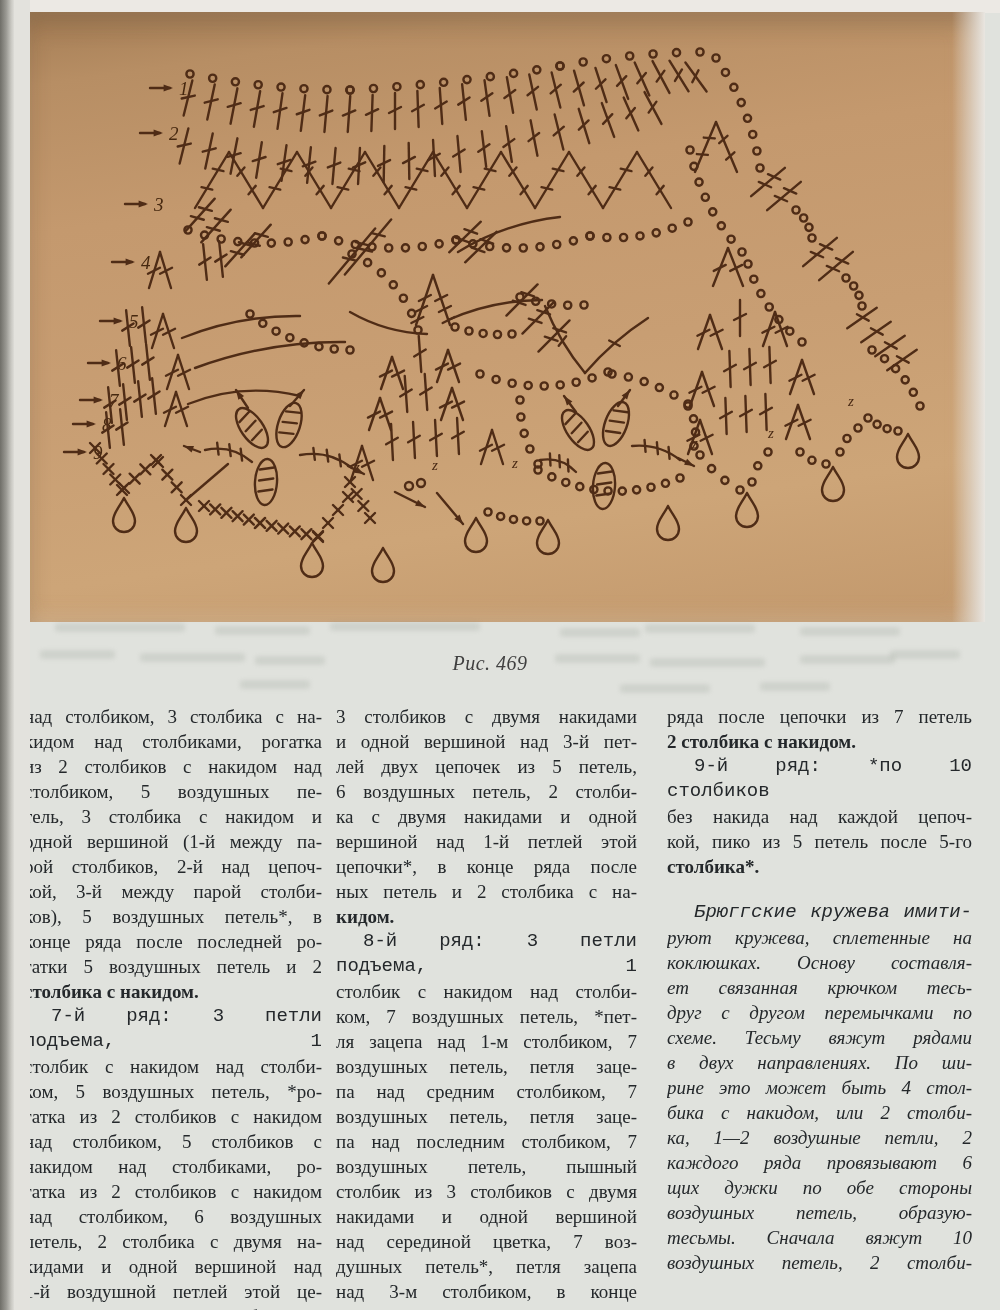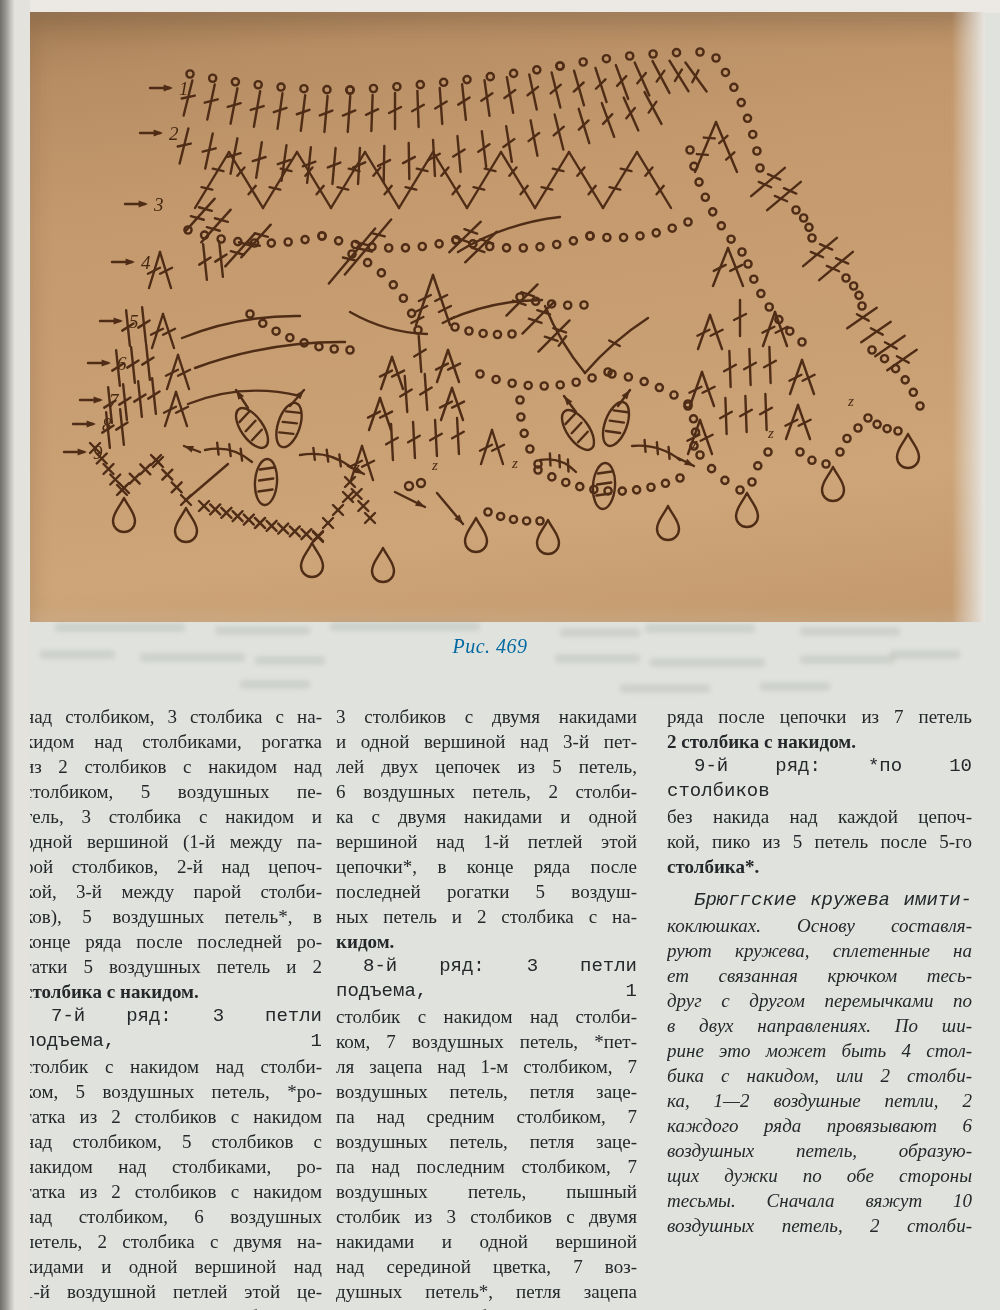--- a/index.html
+++ b/index.html
@@ -14,34 +14,34 @@
   
   .figure{position:absolute;left:25px;top:12px;width:960px;height:610px;
           background:linear-gradient(172deg,#a47d55 0%,#b78e64 10%,#c4996e 30%,#c89e73 55%,#cda578 78%,#c2986c 100%);
           box-shadow:inset 0 10px 24px rgba(70,45,20,.32), inset 0 -6px 16px rgba(255,236,205,.15), inset -14px 0 26px rgba(235,225,205,.25);
           }
   .figure-right-fade{position:absolute;left:952px;top:12px;width:33px;height:610px;background:linear-gradient(90deg,rgba(233,230,224,0),#e9e6e1);}
   svg.chart{position:absolute;left:0;top:0;width:1000px;height:632px;z-index:3;}
   .zch{font:italic 15px "Liberation Serif",serif;fill:#4a2a14;stroke:none;}
   .rownum{font:italic 19px "Liberation Serif",serif;fill:#46280f;stroke:none;}
   
-  .caption{position:absolute;left:0;top:635px;width:980px;text-align:center;
-           font:italic 20px "Liberation Serif",serif;color:#0369a1;letter-spacing:.5px;z-index:2;}
+  .caption{position:absolute;left:0;top:652px;width:980px;text-align:center;
+           font:italic 20px "Liberation Serif",serif;color:#404040;letter-spacing:.5px;z-index:2;}
   .ghost{position:absolute;height:9px;border-radius:4px;background:rgba(118,132,120,.16);filter:blur(2px);}
   
   .col{position:absolute;top:704px;height:606px;overflow:hidden;color:#24282b;
        font-size:19px;line-height:25px;z-index:2;}
   .c1{left:24px;width:298px;}
   .c2{left:336px;width:301px;}
   .c3{left:667px;width:305px;}
   .line{text-align:justify;text-align-last:justify;white-space:normal;}
   .line.e{text-align-last:left;font-weight:bold;}
   .line.i{text-indent:27px;font-family:Liberation Mono, monospace;}
   .line.it{font-style:italic;}
-  .line.g{margin-top:9px;}
+  .line.g{margin-top:21px;}
 </style>
 </head>
 <body>
 
 <div class="topstrip"></div>
 <div class="figure"></div>
 <div class="figure-right-fade"></div>
 
 <svg class="chart" viewBox="0 0 1000 632">
   <g stroke="#4f2c16" stroke-width="2.4" fill="none" stroke-linecap="round">
@@ -1003,21 +1003,20 @@
     <div class="line">почки, 2 пышных столбика из</div>
   </div>
 <div class="col c2">
     <div class="line">3 столбиков с двумя накидами</div>
     <div class="line">и одной вершиной над 3-й пет-</div>
     <div class="line">лей двух цепочек из 5 петель,</div>
     <div class="line">6 воздушных петель, 2 столби-</div>
     <div class="line">ка с двумя накидами и одной</div>
     <div class="line">вершиной над 1-й петлей этой</div>
     <div class="line">цепочки*, в конце ряда после</div>
-    <div class="line">последней рогатки 5 воздуш-</div>
     <div class="line">ных петель и 2 столбика с на-</div>
     <div class="line e">кидом.</div>
     <div class="line i">8-й ряд: 3 петли подъема, 1</div>
     <div class="line">столбик с накидом над столби-</div>
     <div class="line">ком, 7 воздушных петель, *пет-</div>
     <div class="line">ля зацепа над 1-м столбиком, 7</div>
     <div class="line">воздушных петель, петля заце-</div>
     <div class="line">па над средним столбиком, 7</div>
     <div class="line">воздушных петель, петля заце-</div>
     <div class="line">па над последним столбиком, 7</div>
@@ -1029,26 +1028,27 @@
     <div class="line">над 3-м столбиком, в конце</div>
   </div>
 <div class="col c3">
     <div class="line">ряда после цепочки из 7 петель</div>
     <div class="line e">2 столбика с накидом.</div>
     <div class="line i">9-й ряд: *по 10 столбиков</div>
     <div class="line">без накида над каждой цепоч-</div>
     <div class="line">кой, пико из 5 петель после 5-го</div>
     <div class="line e">столбика*.</div>
     <div class="line i it g">Брюггские кружева имити-</div>
+    <div class="line it">руют кружева, сплетенные на</div>
     <div class="line it">коклюшках. Основу составля-</div>
-    <div class="line it">руют кружева, сплетенные на</div>
     <div class="line it">ет связанная крючком тесь-</div>
     <div class="line it">друг с другом перемычками по</div>
+    <div class="line it">схеме. Тесьму вяжут рядами</div>
     <div class="line it">в двух направлениях. По ши-</div>
     <div class="line it">рине это может быть 4 стол-</div>
     <div class="line it">бика с накидом, или 2 столби-</div>
     <div class="line it">ка, 1—2 воздушные петли, 2</div>
     <div class="line it">каждого ряда провязывают 6</div>
+    <div class="line it">щих дужки по обе стороны</div>
     <div class="line it">воздушных петель, образую-</div>
-    <div class="line it">щих дужки по обе стороны</div>
     <div class="line it">тесьмы. Сначала вяжут 10</div>
     <div class="line it">воздушных петель, 2 столби-</div>
   </div>
 
 </body></html>

